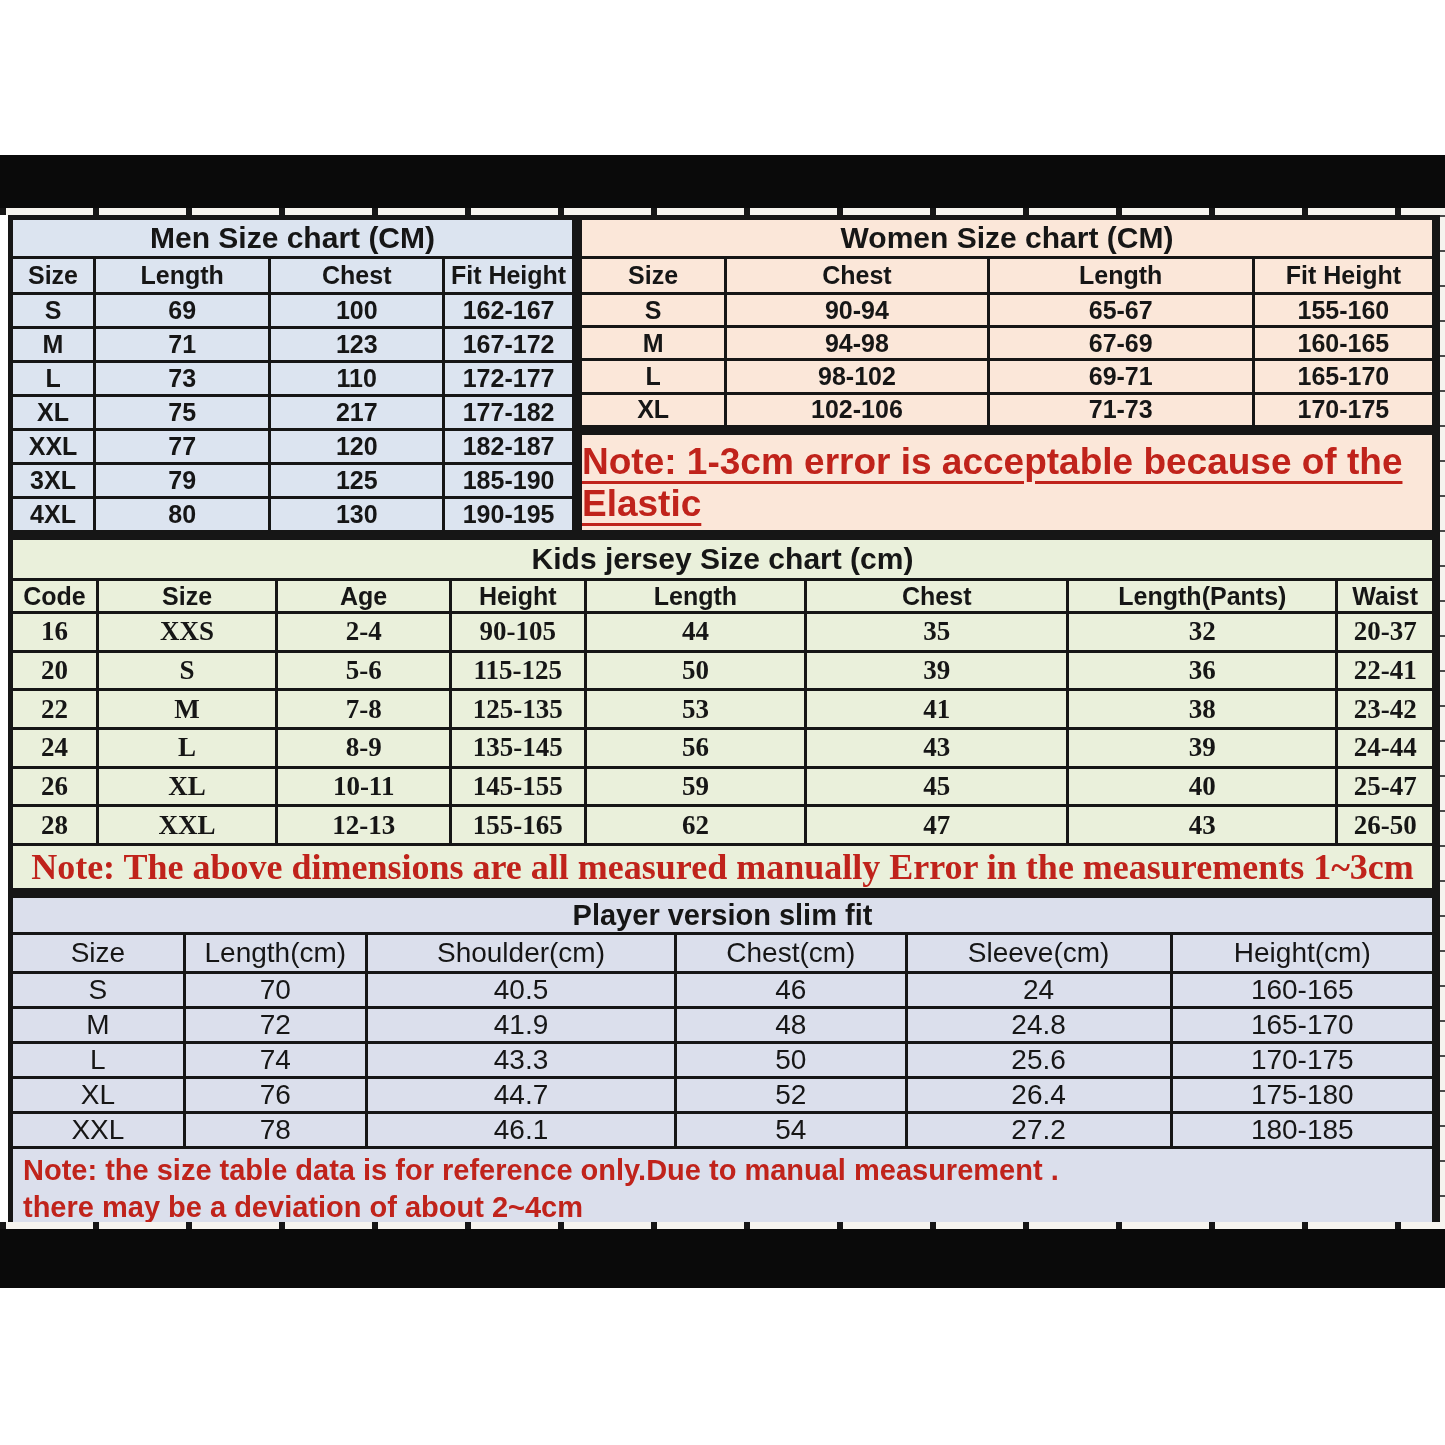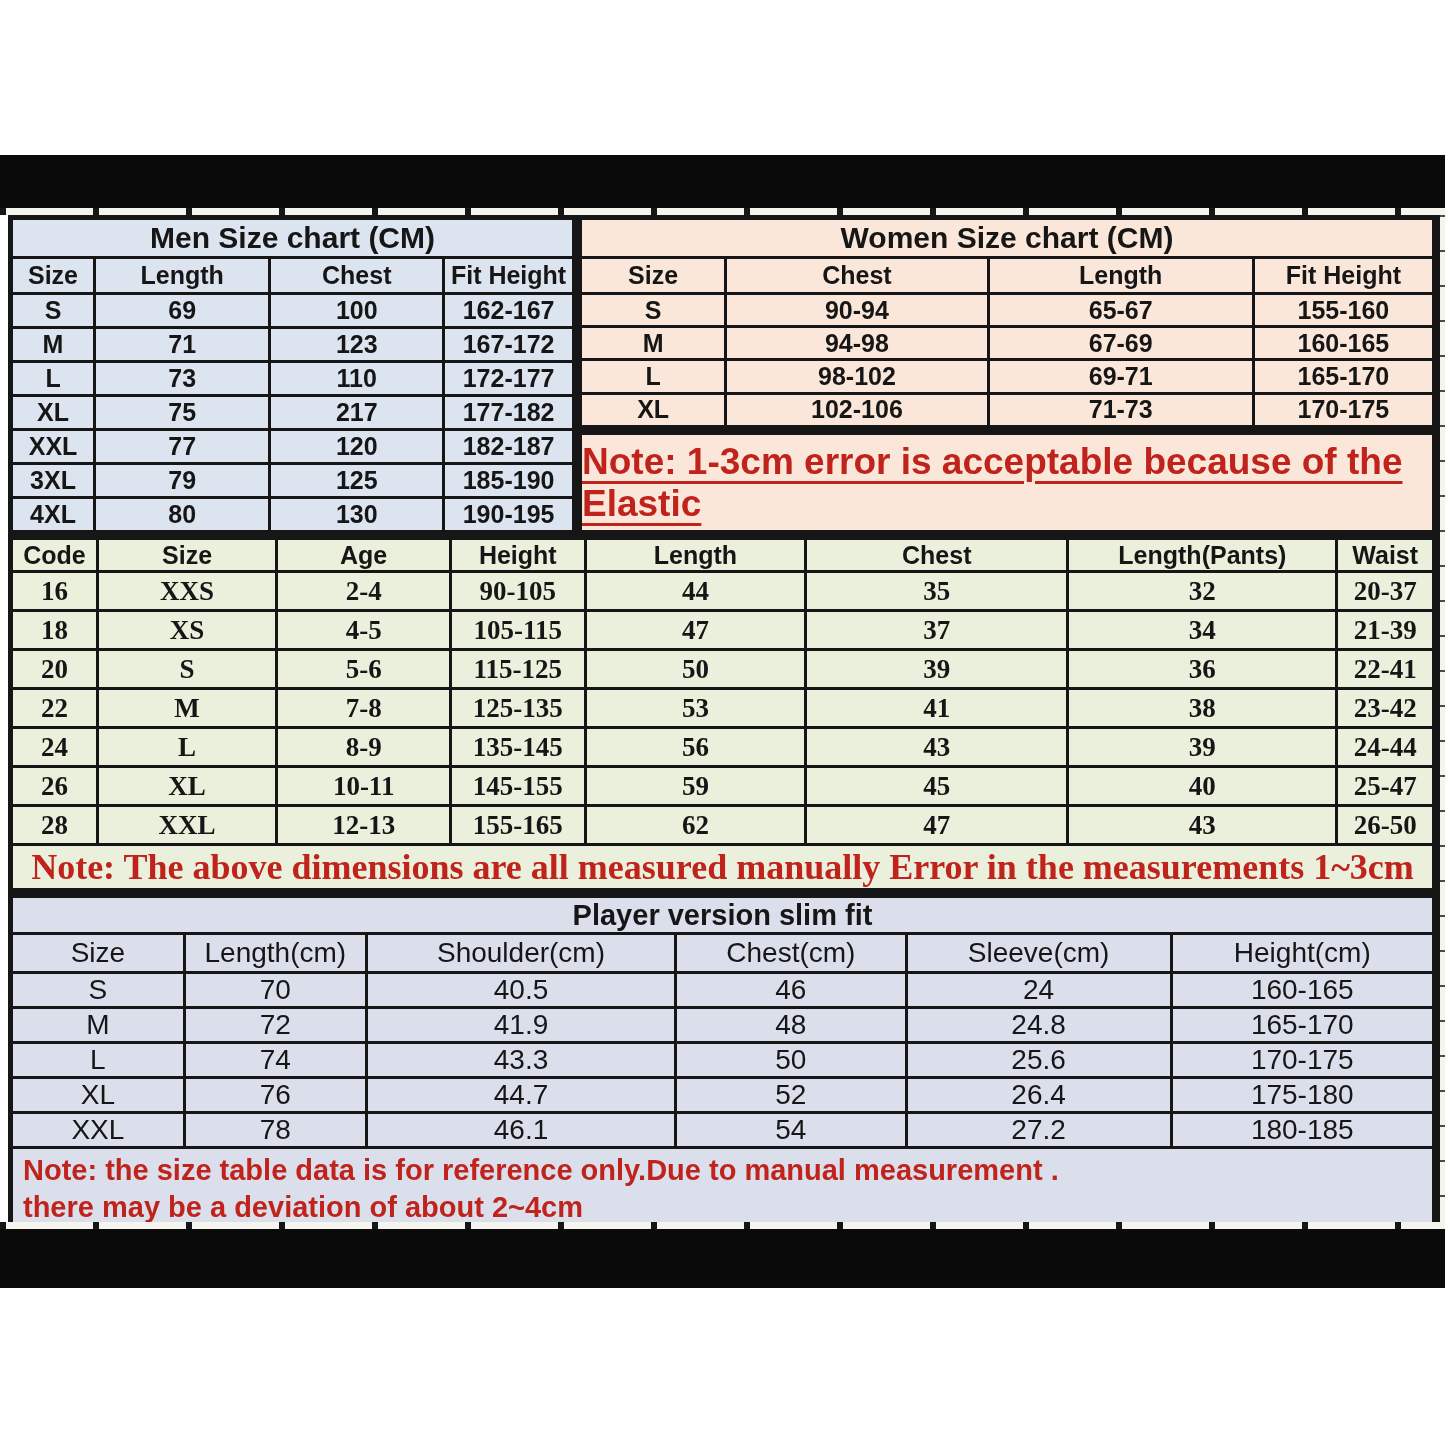--- a/index.html
+++ b/index.html
@@ -179,20 +179,23 @@
       <col style="width:6.1%">
         <col style="width:12.6%">
         <col style="width:12.2%">
         <col style="width:9.45%">
       <col style="width:15.5%">
         <col style="width:18.4%">
         <col style="width:18.9%">
         <col style="width:6.85%">
     </colgroup>
     <thead>
+      <tr class="title">
+        <th colspan="8">Kids jersey Size chart (cm)</th>
+      </tr>
       <tr class="head">
           <th>Code</th>
           <th>Size</th>
           <th>Age</th>
           <th>Height</th>
           <th>Length</th>
           <th>Chest</th>
           <th>Length(Pants)</th>
           <th>Waist</th>
         </tr>
@@ -200,30 +203,20 @@
     <tbody>
         <tr>
           <td>16</td>
           <td>XXS</td>
           <td>2-4</td>
           <td>90-105</td>
           <td>44</td>
           <td>35</td>
           <td>32</td>
           <td>20-37</td>
-        </tr>
-        <tr>
-          <td>18</td>
-          <td>XS</td>
-          <td>4-5</td>
-          <td>105-115</td>
-          <td>47</td>
-          <td>37</td>
-          <td>34</td>
-          <td>21-39</td>
         </tr>
         <tr>
           <td>20</td>
           <td>S</td>
           <td>5-6</td>
           <td>115-125</td>
           <td>50</td>
           <td>39</td>
           <td>36</td>
           <td>22-41</td>

